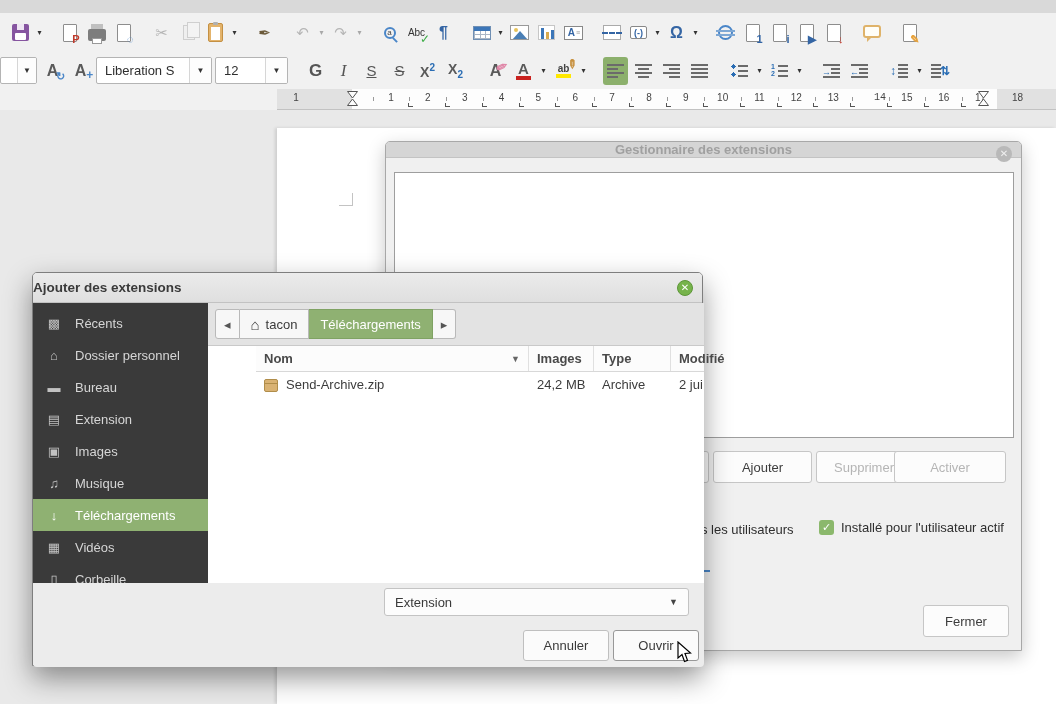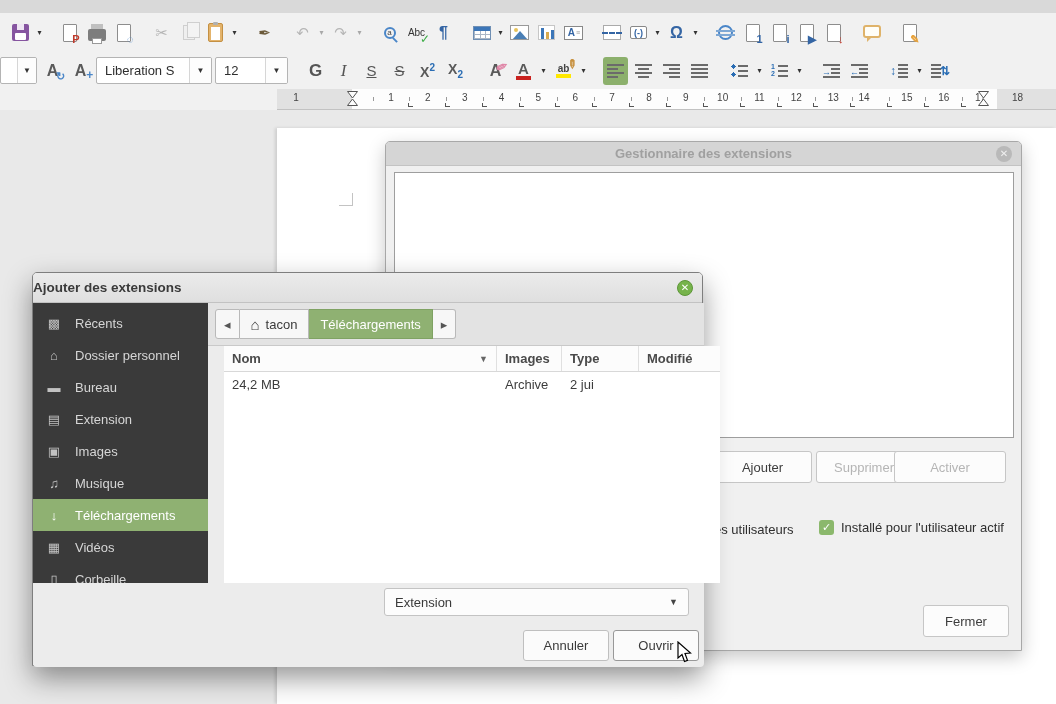--- a/index.html
+++ b/index.html
@@ -112,21 +112,21 @@
   .ruler svg { position:absolute; top:2px; }
 
   
   .docarea { position:absolute; left:0; top:110px; width:1056px; height:594px; background:#e9e9e9; }
   .page { position:absolute; left:277px; top:18px; width:779px; height:576px; background:#fff; box-shadow:-2px 0 3px rgba(0,0,0,.12); }
   .corner { position:absolute; left:339px; top:83px; width:14px; height:13px; border-right:1px solid #c3c3c3; border-bottom:1px solid #c3c3c3; }
 
   
   .extdlg { position:absolute; left:385px; top:141px; width:637px; height:510px; background:#f0f0f0; border:1px solid #a8a8a8;
             border-radius:5px 5px 0 0; box-shadow:0 6px 18px rgba(0,0,0,.22); z-index:5; }
-  .extdlg .titlebar { height:24px; background:#d5d5d5; border-radius:4px 4px 0 0; display:flex; align-items:center; justify-content:center; position:relative; border-bottom:1px solid #c3c3c3; }
+  .extdlg .titlebar { height:16px; background:#d5d5d5; border-radius:4px 4px 0 0; display:flex; align-items:center; justify-content:center; position:relative; border-bottom:1px solid #c3c3c3; }
   .extdlg .titlebar .t { font-size:13px; font-weight:bold; color:#a0a0a0; }
   .extdlg .wclose { position:absolute; right:9px; top:4px; width:16px; height:16px; border-radius:50%; background:#b9b9b9; color:#f0f0f0; font-size:10px; line-height:16px; text-align:center; }
   .extlist { position:absolute; left:8px; top:30px; width:620px; height:266px; background:#fff; border:1px solid #9e9e9e; }
   .extbtn { position:absolute; top:309px; height:32px; background:#fcfcfc; border:1px solid #c6c6c6; border-radius:3px; font-size:13px; color:#3c3c3c; font-family:inherit; }
   .extbtn.disabled { color:#b5b5b5; }
   .extchk { position:absolute; top:378px; font-size:13px; color:#2e2e2e; display:flex; align-items:center; gap:7px; }
   .cbox { width:15px; height:15px; border-radius:3px; background:var(--green2); color:#fff; font-size:11px; line-height:15px; text-align:center; flex:none; }
   .partialtxt { position:absolute; top:380px; left:315px; width:96px; font-size:13px; color:#2e2e2e; white-space:nowrap; overflow:hidden; }
   .linkfrag { position:absolute; left:313px; top:420px; width:11px; height:10px; border-bottom:2px solid #4a86c8; }
   .fermer { position:absolute; left:537px; top:463px; width:86px; height:32px; background:#fcfcfc; border:1px solid #c6c6c6; border-radius:3px; font-size:13px; color:#3c3c3c; font-family:inherit; }
@@ -144,21 +144,21 @@
   .pbtn:first-child { border-left-width:1px; border-radius:3px 0 0 3px; }
   .pbtn:last-child { border-radius:0 3px 3px 0; }
   .pbtn.green { background:var(--green); border-color:#7fa263; color:#fff; }
   .pbtn .homeg { margin-right:6px; font-size:15px; color:#3a3a3a; }
   .pbtn.nav { padding:0 8px; color:#555; }
   .fd-side { position:absolute; left:0; top:30px; width:175px; height:280px; background:var(--sidebar); overflow:hidden; }
   .sitem { height:32px; display:flex; align-items:center; gap:13px; padding-left:13px; color:#d6d6d6; font-size:13px; }
   .sitem .ig { width:16px; text-align:center; font-size:13px; color:#c2c2c2; }
   .sitem.sel { background:var(--green); color:#fff; }
   .sitem.sel .ig { color:#fff; }
-  .fd-list { position:absolute; left:191px; top:73px; width:496px; height:237px; background:#fff; }
+  .fd-list { position:absolute; left:175px; top:73px; width:496px; height:237px; background:#fff;padding-left:48px; }
   .fcols { display:grid; grid-template-columns:273px 65px 77px 81px; height:26px; border-bottom:1px solid #d8d8d8; background:#fcfcfc; }
   .fcols .c { display:flex; align-items:center; padding:0 8px; font-size:13px; font-weight:bold; color:#4a4a4a; border-right:1px solid #e0e0e0; }
   .fcols .c:last-child { border-right:0; }
   .fcols .sortarr { margin-left:auto; font-size:9px; color:#666; }
   .frow { display:grid; grid-template-columns:273px 65px 77px 81px; height:24px; font-size:13px; color:#3c3c3c; align-items:center; }
   .frow > div { padding:0 8px; display:flex; align-items:center; gap:8px; white-space:nowrap; overflow:hidden; }
   .frow.sel { background:var(--green); color:#fff; }
   .fi { width:14px; height:16px; flex:none; position:relative; }
   .fi-doc { background:#fdfdfd; border:1px solid #7f9ab8; }
   .fi-doc::before { content:""; position:absolute; left:2px; top:2px; right:2px; height:8px;
@@ -417,21 +417,21 @@
       <span class="tab" style="left: 462.65px;"></span>
       <span class="num" style="left: 482.5px;">11</span>
       <span class="tick" style="left: 464.1px;"></span>
       <span class="tab" style="left: 499.5px;"></span>
       <span class="num" style="left: 519.35px;">12</span>
       <span class="tick" style="left: 500.95px;"></span>
       <span class="tab" style="left: 536.35px;"></span>
       <span class="num" style="left: 556.2px;">13</span>
       <span class="tick" style="left: 537.8px;"></span>
       <span class="tab" style="left: 573.2px;"></span>
-      <span class="num" style="left: 587px;">14</span>
+      <span class="num" style="left: 603px; font-family: Liberation Mono, monospace;">14</span>
       <span class="tick" style="left: 574.65px;"></span>
       <span class="tab" style="left: 610.05px;"></span>
       <span class="num" style="left: 629.9px;">15</span>
       <span class="tick" style="left: 611.5px;"></span>
       <span class="tab" style="left: 646.9px;"></span>
       <span class="num" style="left: 666.75px;">16</span>
       <span class="tick" style="left: 648.35px;"></span>
       <span class="tab" style="left: 683.75px;"></span>
       <span class="num" style="left: 703.6px;">17</span>
       <span class="tick" style="left: 685.2px;"></span>
@@ -541,20 +541,24 @@
           <div class="c">
             <span>Type</span>
           </div>
           <div class="c">
             <span>Modifié</span>
           </div>
         </div>
       <div id="fdRows">
           <div class="frow">
             <div>
+              <span class="fi fi-arch"></span>
+              <span>Send-Archive.zip</span>
+            </div>
+            <div>
               <span>24,2 MB</span>
             </div>
             <div>
               <span>Archive</span>
             </div>
             <div>
               <span>2 jui</span>
             </div>
           </div>
         </div>

